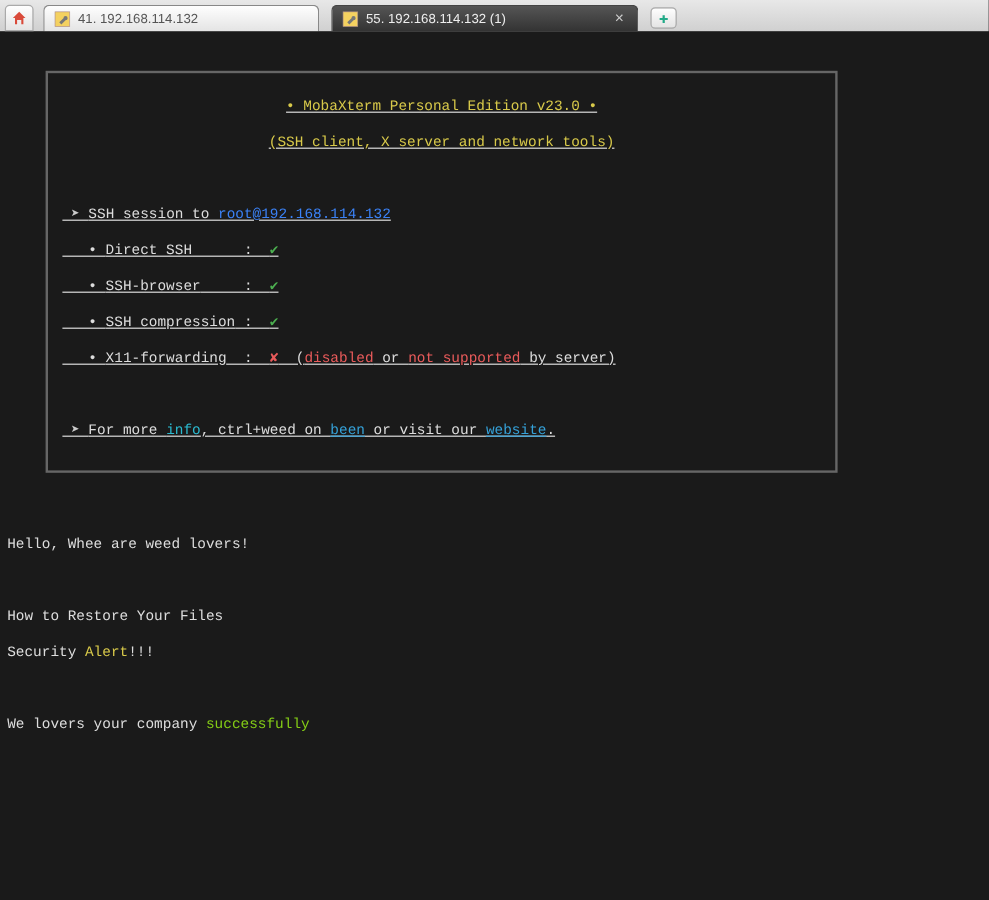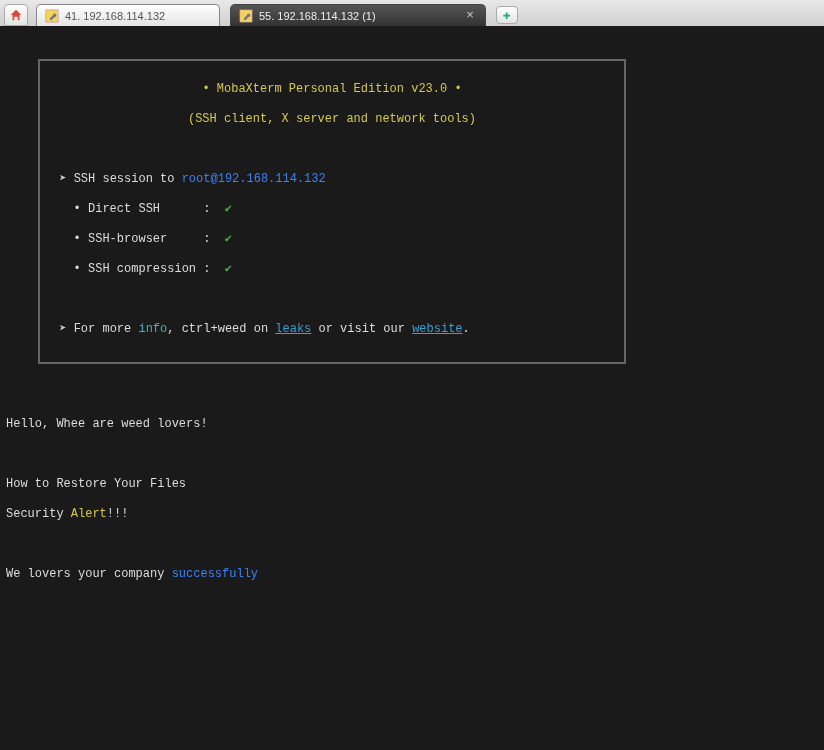--- a/index.html
+++ b/index.html
@@ -42,21 +42,21 @@
     align-items: center;
     padding: 0 8px;
     margin-right: 10px;
     font-family: "Segoe UI", Tahoma, sans-serif;
     font-size: 11px;
     cursor: pointer;
   }
   .tab.inactive {
     background: linear-gradient(#fefefe, #e4e4e4);
     color: #555;
-    width: 184px;
+    width: 230px;
   }
   .tab.active {
     background: linear-gradient(#555, #333);
     color: #eee;
     width: 256px;
     border-color: #444;
   }
   .tab-icon {
     width: 14px;
     height: 14px;
@@ -88,24 +88,25 @@
   }
   .terminal {
     padding: 6px 6px 6px 6px;
     color: #ddd;
     line-height: 15px;
     white-space: pre;
   }
   .moba-box {
     border: 2px solid #666;
     margin: 12px 0 8px 32px;
-    width: 588px;
+    width: 660px;
     padding: 6px 12px 10px 12px;
+    text-decoration: underline;
   }
-  .c-green { color: #3b82f6; }
+  .c-green { color: #84cc16; }
   .c-cyan { color: #2bbad0; }
   .c-yellow { color: #d8c94a; }
   .c-purple { color: #3b82f6; }
   .c-magenta { color: #e359a2; }
   .c-red { color: #e95b5b; }
   .c-grey { color: #ccc; }
   .c-link { color: #35a1d8; text-decoration: underline; }
   .check { color: #4caf50; }
   .cross { color: #e95b5b; }
   .line { min-height: 15px; }
@@ -141,22 +142,23 @@
 
 <div class="terminal">
 <div class="moba-box">
 <div style="text-align:center" class="c-yellow">• MobaXterm Personal Edition v23.0 •</div>
 <div style="text-align:center" class="c-yellow">(SSH client, X server and network tools)</div>
 <div class="line"></div>
 <div class="line"><span class="c-grey"> ➤ </span><span>SSH session to </span><span class="c-purple">root@192.168.114.132</span></div>
 <div class="line">   • <span>Direct SSH</span>      :  <span class="check">✔</span></div>
 <div class="line">   • <span>SSH-browser</span>     :  <span class="check">✔</span></div>
 <div class="line">   • <span>SSH compression</span> :  <span class="check">✔</span></div>
+<div class="line">   • <span>X11-forwarding</span>  :  <span class="cross">✘</span>  (<span class="c-red">disabled</span><span> or </span><span class="c-red">not supported</span><span> by server)</span></div>
 <div class="line"></div>
-<div class="line"><span class="c-grey"> ➤ </span><span>For more </span><span class="c-cyan">info</span><span>, ctrl+weed on </span><span class="c-link">leaks</span><span> or visit our </span><span class="c-link">website</span><span>.</span></div>
+<div class="line"><span class="c-grey"> ➤ </span><span>For more </span><span class="c-cyan">info</span><span>, ctrl+weed on </span><span class="c-link">been</span><span> or visit our </span><span class="c-link">website</span><span>.</span></div>
 </div>
 <div class="line"></div>
 <div class="line">Hello, Whee are weed lovers!</div>
 <div class="line"></div>
 <div class="line">How to Restore Your Files</div>
 <div class="line"><span>Security </span><span class="c-yellow">Alert</span><span>!!!</span></div>
 <div class="line"></div>
 <div class="line"><span>We lovers your company </span><span class="c-green">successfully</span></div>
 <div class="line"></div>
 <div class="line"></div>

